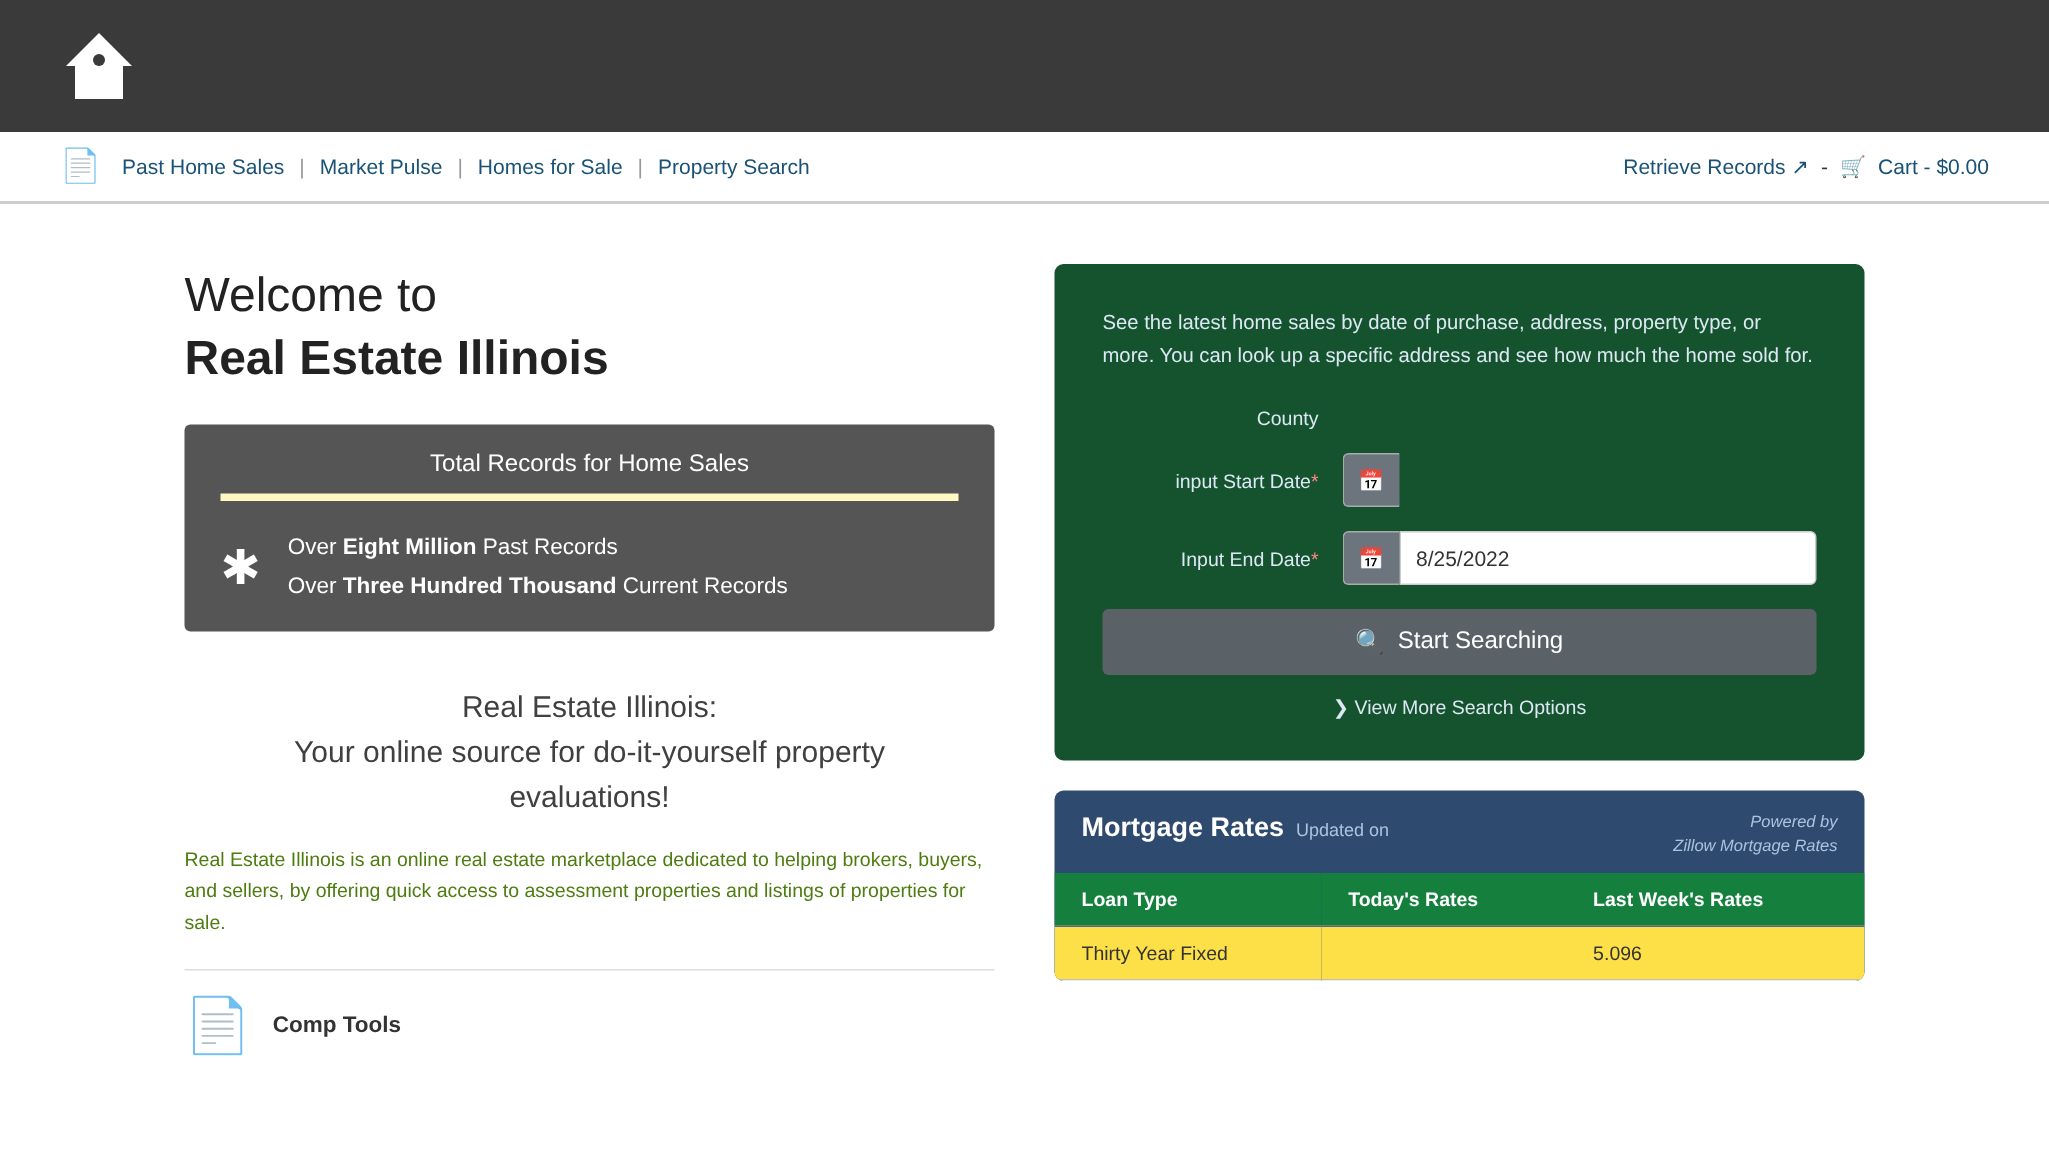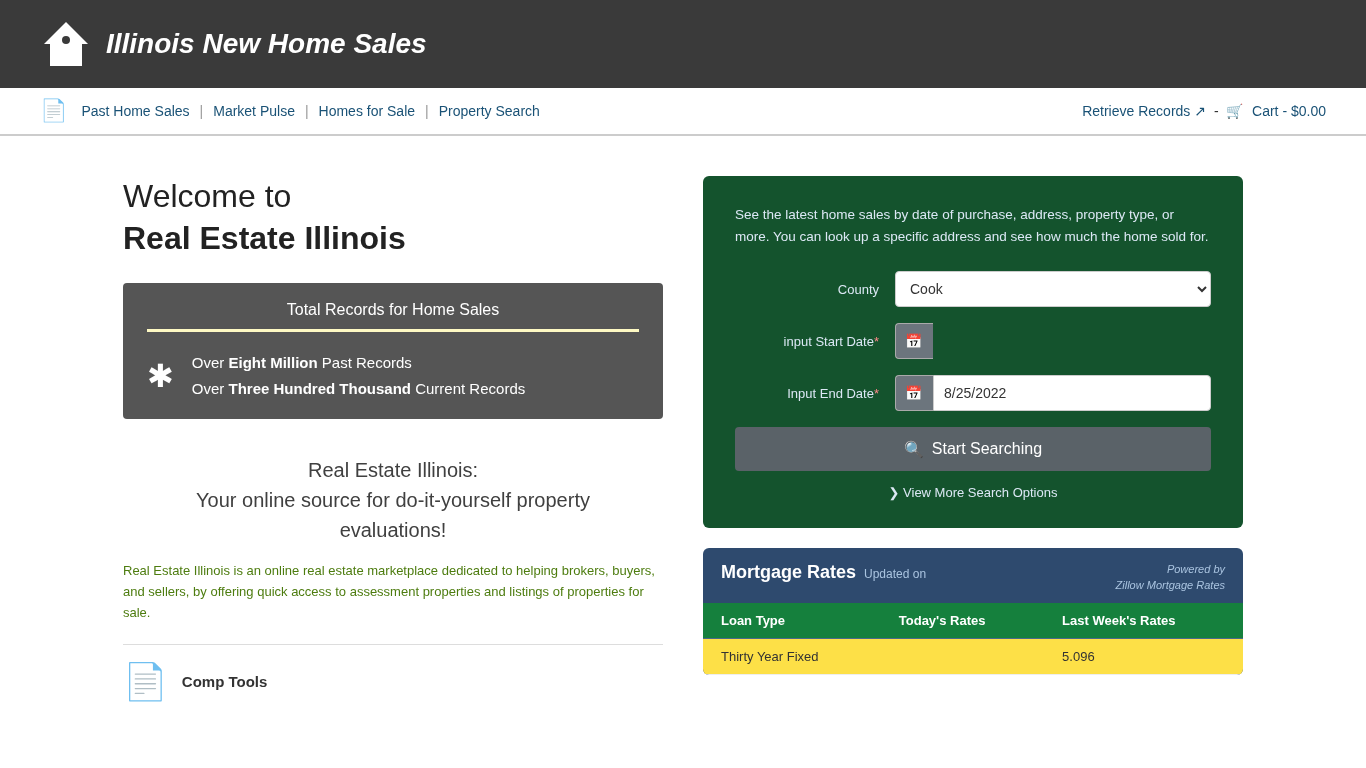--- a/index.html
+++ b/index.html
@@ -99,21 +99,21 @@
       border-radius: 4px;
       padding: 18px 24px 18px 24px;
       margin-bottom: 36px;
     }
     .records-box-title {
       font-size: 16px;
       font-weight: normal;
       text-align: center;
       margin-bottom: 12px;
       padding-bottom: 10px;
-      border-bottom: 3px solid #fef9c3;
+      border-bottom: 5px solid #fef9c3;
     }
     .records-box-body {
       display: flex;
       align-items: center;
       gap: 18px;
       padding-top: 6px;
     }
     .asterisk-icon {
       font-size: 32px;
       color: #fff;
@@ -322,21 +322,20 @@
 </head>
 <body>
 
 <header class="site-header">
   <div class="site-logo">
     <svg class="logo-icon" viewBox="0 0 52 52" fill="white">
       <polygon points="26,4 4,26 10,26 10,48 20,48 20,34 32,34 32,48 42,48 42,26 48,26"></polygon>
       <rect x="18" y="34" width="16" height="14" fill="white"></rect>
       <circle cx="26" cy="22" r="4" fill="#3a3a3a"></circle>
     </svg>
-    <span class="site-title">Illinois New Home Sales</span>
   </div>
 </header>
 
 <nav class="nav-bar">
   <div class="nav-left">
     <span class="nav-doc-icon">📄</span>
     <div class="nav-links">
       <a href="#">Past Home Sales</a>
       <span class="nav-sep">|</span>
       <a href="#">Market Pulse</a>
@@ -397,30 +396,20 @@
 
   </div>
 
   <div class="right-col">
 
     <div class="search-card">
       <p class="search-card-desc">See the latest home sales by date of purchase, address, property type, or more. You can look up a specific address and see how much the home sold for.</p>
 
       <div class="form-row">
         <label class="form-label">County</label>
-        <select class="form-control">
-          <option>Cook</option>
-          <option>DuPage</option>
-          <option>Lake</option>
-          <option>Will</option>
-          <option>Kane</option>
-          <option>McHenry</option>
-          <option>Kendall</option>
-          <option>Grundy</option>
-        </select>
       </div>
 
       <div class="form-row">
         <label class="form-label">
           input Start Date<span class="required">*</span>
         </label>
         <div class="date-input-wrap">
           <button class="date-icon-btn">📅</button>
         </div>
       </div>

